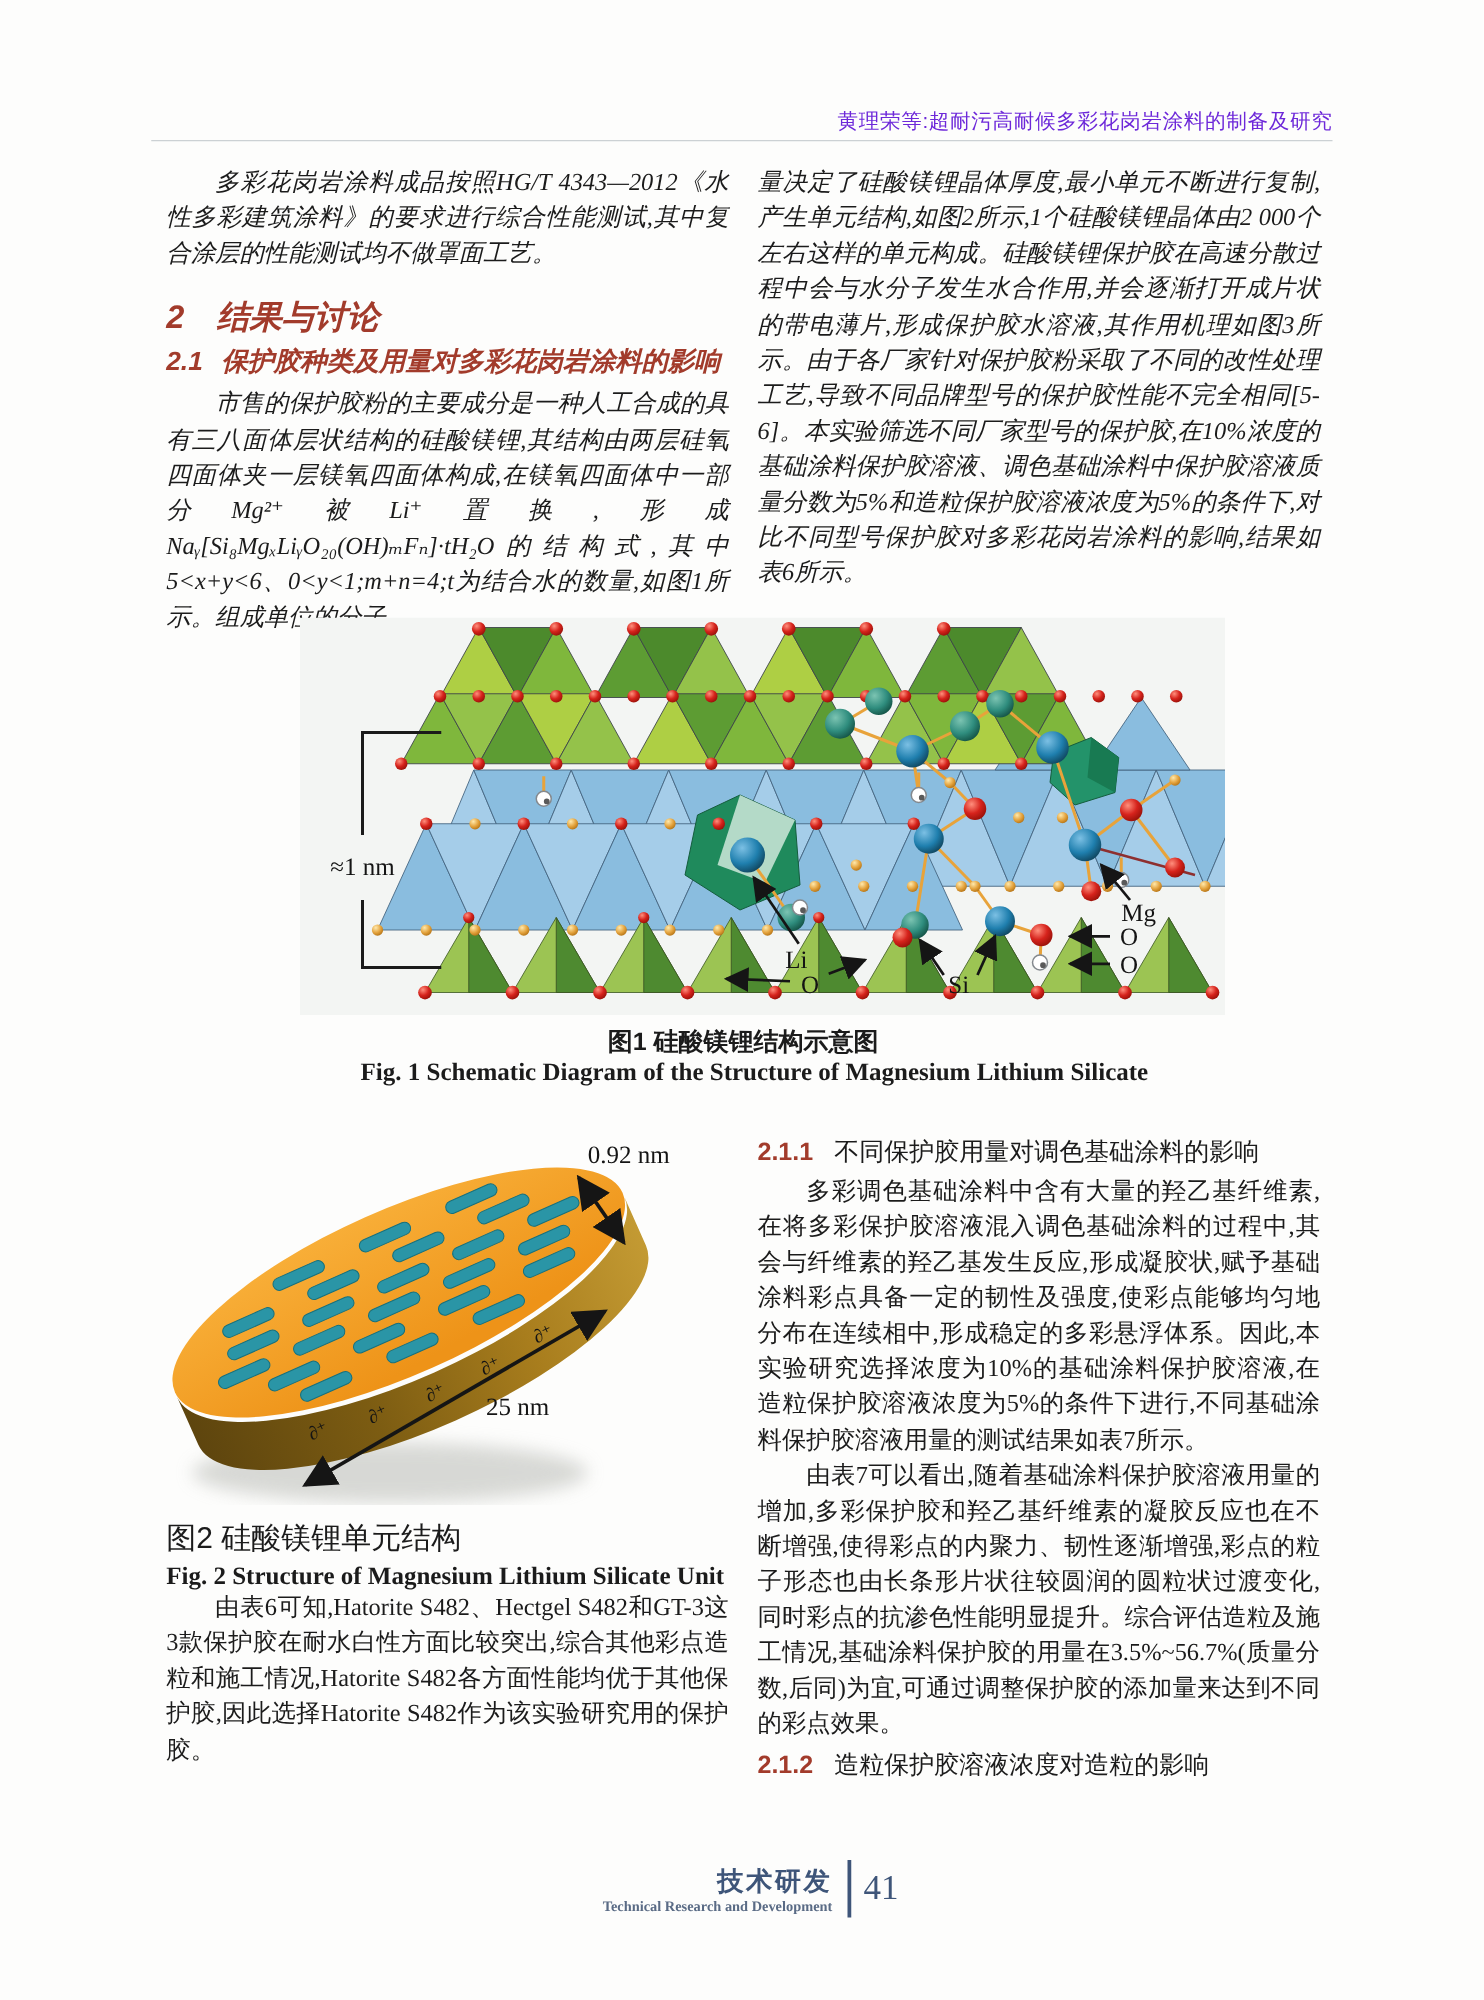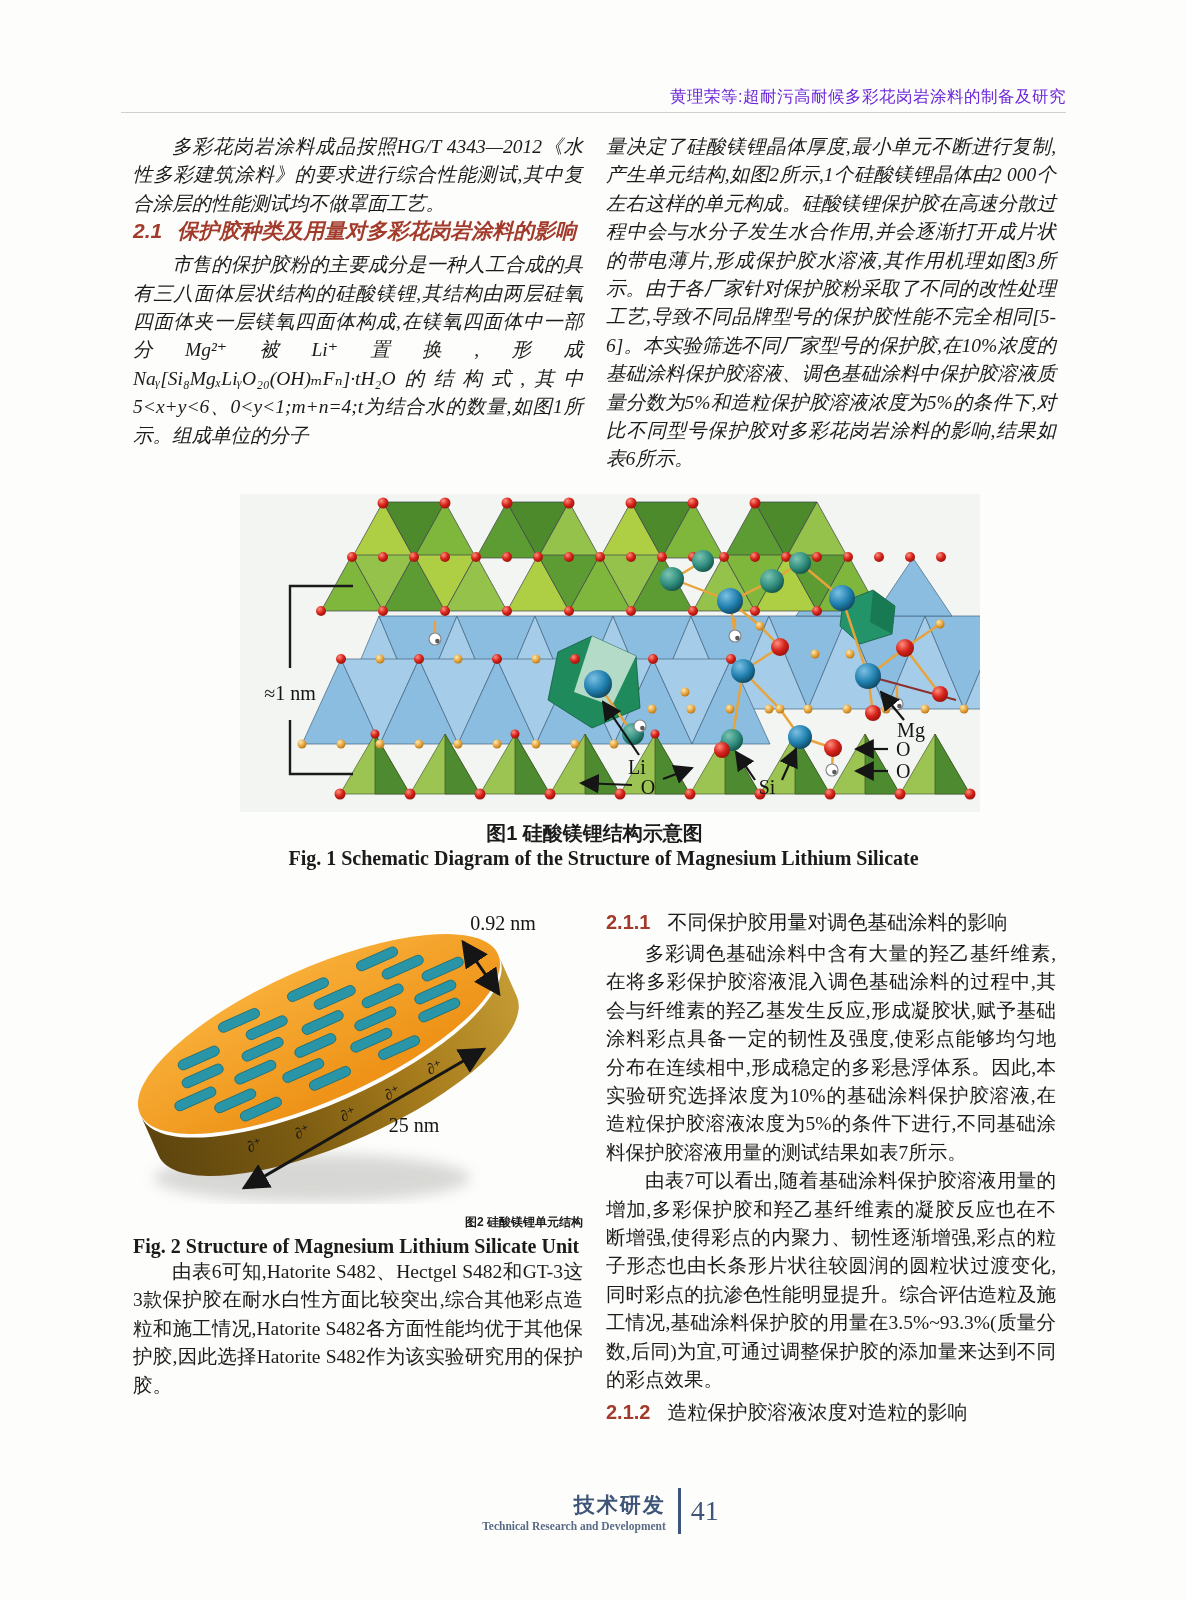--- a/index.html
+++ b/index.html
@@ -21,21 +21,21 @@
   .h2x .num{margin-right:15px;}
   .h3x{margin:30px 0 5px;font-family:"Liberation Sans","DejaVu Sans",sans-serif;font-size:20px;line-height:25px;
       font-weight:500;color:#1b1b1b;}
   .h3x .num{color:#a23b2b;font-weight:700;margin-right:17px;}
   .h3x.tight{margin:5px 0 2px;}
   .fig1{position:absolute;top:494px;left:240px;width:740px;height:318px;}
   .fig1-cap-cn{position:absolute;top:820px;left:133px;width:923px;text-align:center;
       font-family:"Liberation Sans","DejaVu Sans",sans-serif;font-weight:700;font-size:20px;}
   .fig1-cap-en{position:absolute;top:847px;left:142px;width:923px;text-align:center;font-weight:700;font-size:20px;}
   .fig2svg{display:block;margin:24px 0 0 -6px;}
-  .fig2-cap-cn{text-align:right;font-family:"Liberation Sans","DejaVu Sans",sans-serif;font-weight:700;font-size:12px;margin-top:10px;}
+  .fig2-cap-cn{text-align:left;font-family:"Liberation Sans","DejaVu Sans",sans-serif;font-weight:400;font-size:24px;margin-top:10px;}
   .fig2-cap-en{text-align:left;font-weight:700;font-size:20px;margin-top:4px;}
   .p-after-fig{margin-top:16px;}
   .page-footer{position:absolute;top:1488px;left:134px;width:933px;display:flex;justify-content:center;align-items:center;}
   .f-labels{text-align:right;}
   .f-cn{font-family:"Liberation Sans","DejaVu Sans",sans-serif;font-weight:700;font-size:21px;color:#3e5579;letter-spacing:2px;}
   .f-en{font-size:11.5px;color:#5a6b85;font-weight:600;margin-top:1px;}
   .f-bar{width:3px;height:46px;background:#3e5579;margin:0 10px 0 12px;}
   .f-num{font-size:28px;color:#3e5579;}
   svg text{font-family:"Liberation Serif","DejaVu Serif",serif;fill:#141414;}
 </style>
@@ -43,20 +43,23 @@
 <body>
 
 <div class="page">
 
   <div class="running-head">黄理荣等:超耐污高耐候多彩花岗岩涂料的制备及研究</div>
   <div class="head-rule"></div>
 
   <section class="cols top">
     <div class="col">
       <p class="body indent">多彩花岗岩涂料成品按照HG/T 4343—2012《水性多彩建筑涂料》的要求进行综合性能测试,其中复合涂层的性能测试均不做罩面工艺。</p>
+      <h2 class="h1">
+        <span class="num">2</span><span>结果与讨论</span>
+      </h2>
       <h3 class="h2x">
         <span class="num">2.1</span><span>保护胶种类及用量对多彩花岗岩涂料的影响</span>
       </h3>
       <p class="body indent">市售的保护胶粉的主要成分是一种人工合成的具有三八面体层状结构的硅酸镁锂,其结构由两层硅氧四面体夹一层镁氧四面体构成,在镁氧四面体中一部分Mg²⁺被Li⁺置换,形成Naᵧ[Si₈MgₓLiᵧO₂₀(OH)ₘFₙ]·tH₂O的结构式,其中5&lt;x+y&lt;6、0&lt;y&lt;1;m+n=4;t为结合水的数量,如图1所示。组成单位的分子</p>
     </div>
     <div class="col">
       <p class="body">量决定了硅酸镁锂晶体厚度,最小单元不断进行复制,产生单元结构,如图2所示,1个硅酸镁锂晶体由2 000个左右这样的单元构成。硅酸镁锂保护胶在高速分散过程中会与水分子发生水合作用,并会逐渐打开成片状的带电薄片,形成保护胶水溶液,其作用机理如图3所示。由于各厂家针对保护胶粉采取了不同的改性处理工艺,导致不同品牌型号的保护胶性能不完全相同[5-6]。本实验筛选不同厂家型号的保护胶,在10%浓度的基础涂料保护胶溶液、调色基础涂料中保护胶溶液质量分数为5%和造粒保护胶溶液浓度为5%的条件下,对比不同型号保护胶对多彩花岗岩涂料的影响,结果如表6所示。</p>
     </div>
   </section>
 
@@ -390,21 +393,21 @@
       </svg>
       <div class="fig2-cap-cn">图2 硅酸镁锂单元结构</div>
       <div class="fig2-cap-en">Fig. 2 Structure of Magnesium Lithium Silicate Unit</div>
       <p class="body indent p-after-fig">由表6可知,Hatorite S482、Hectgel S482和GT-3这3款保护胶在耐水白性方面比较突出,综合其他彩点造粒和施工情况,Hatorite S482各方面性能均优于其他保护胶,因此选择Hatorite S482作为该实验研究用的保护胶。</p>
     </div>
     <div class="col">
       <h4 class="h3x">
         <span class="num">2.1.1</span><span>不同保护胶用量对调色基础涂料的影响</span>
       </h4>
       <p class="body indent">多彩调色基础涂料中含有大量的羟乙基纤维素,在将多彩保护胶溶液混入调色基础涂料的过程中,其会与纤维素的羟乙基发生反应,形成凝胶状,赋予基础涂料彩点具备一定的韧性及强度,使彩点能够均匀地分布在连续相中,形成稳定的多彩悬浮体系。因此,本实验研究选择浓度为10%的基础涂料保护胶溶液,在造粒保护胶溶液浓度为5%的条件下进行,不同基础涂料保护胶溶液用量的测试结果如表7所示。</p>
-      <p class="body indent">由表7可以看出,随着基础涂料保护胶溶液用量的增加,多彩保护胶和羟乙基纤维素的凝胶反应也在不断增强,使得彩点的内聚力、韧性逐渐增强,彩点的粒子形态也由长条形片状往较圆润的圆粒状过渡变化,同时彩点的抗渗色性能明显提升。综合评估造粒及施工情况,基础涂料保护胶的用量在3.5%~93.3%(质量分数,后同)为宜,可通过调整保护胶的添加量来达到不同的彩点效果。</p>
+      <p class="body indent">由表7可以看出,随着基础涂料保护胶溶液用量的增加,多彩保护胶和羟乙基纤维素的凝胶反应也在不断增强,使得彩点的内聚力、韧性逐渐增强,彩点的粒子形态也由长条形片状往较圆润的圆粒状过渡变化,同时彩点的抗渗色性能明显提升。综合评估造粒及施工情况,基础涂料保护胶的用量在3.5%~56.7%(质量分数,后同)为宜,可通过调整保护胶的添加量来达到不同的彩点效果。</p>
       <h4 class="h3x tight">
         <span class="num">2.1.2</span><span>造粒保护胶溶液浓度对造粒的影响</span>
       </h4>
     </div>
   </section>
 
   <footer class="page-footer">
     <div class="f-labels">
       <div class="f-cn">技术研发</div>
       <div class="f-en">Technical Research and Development</div>

